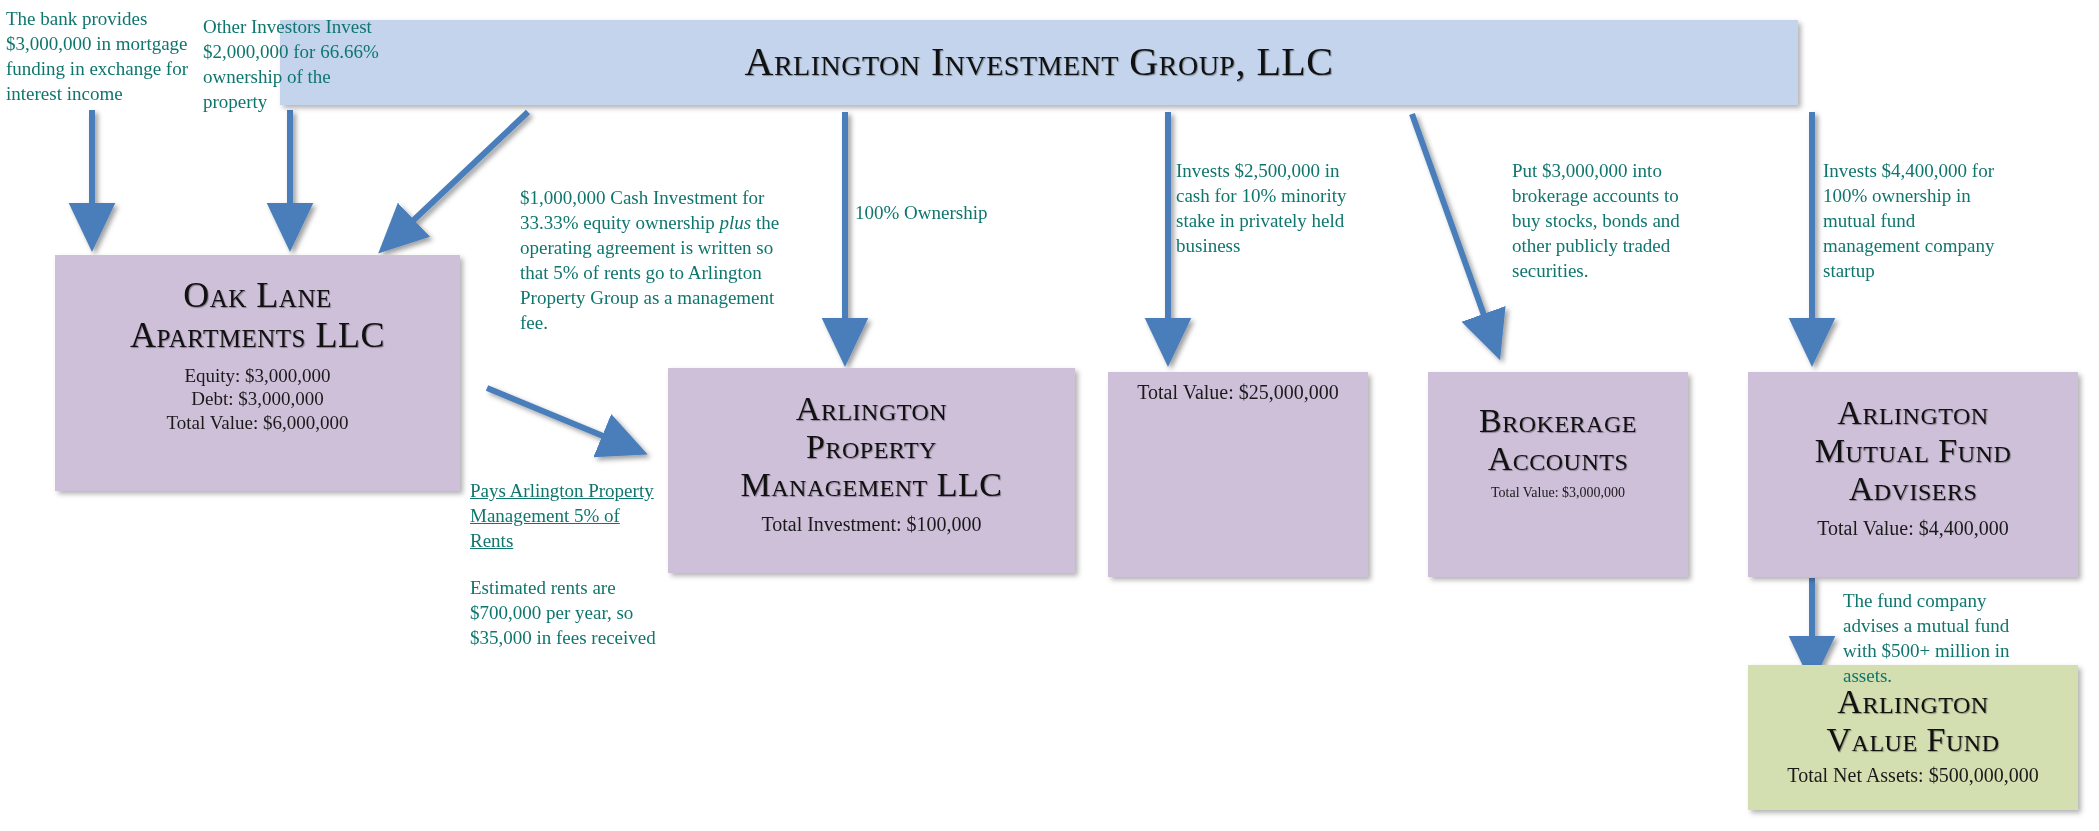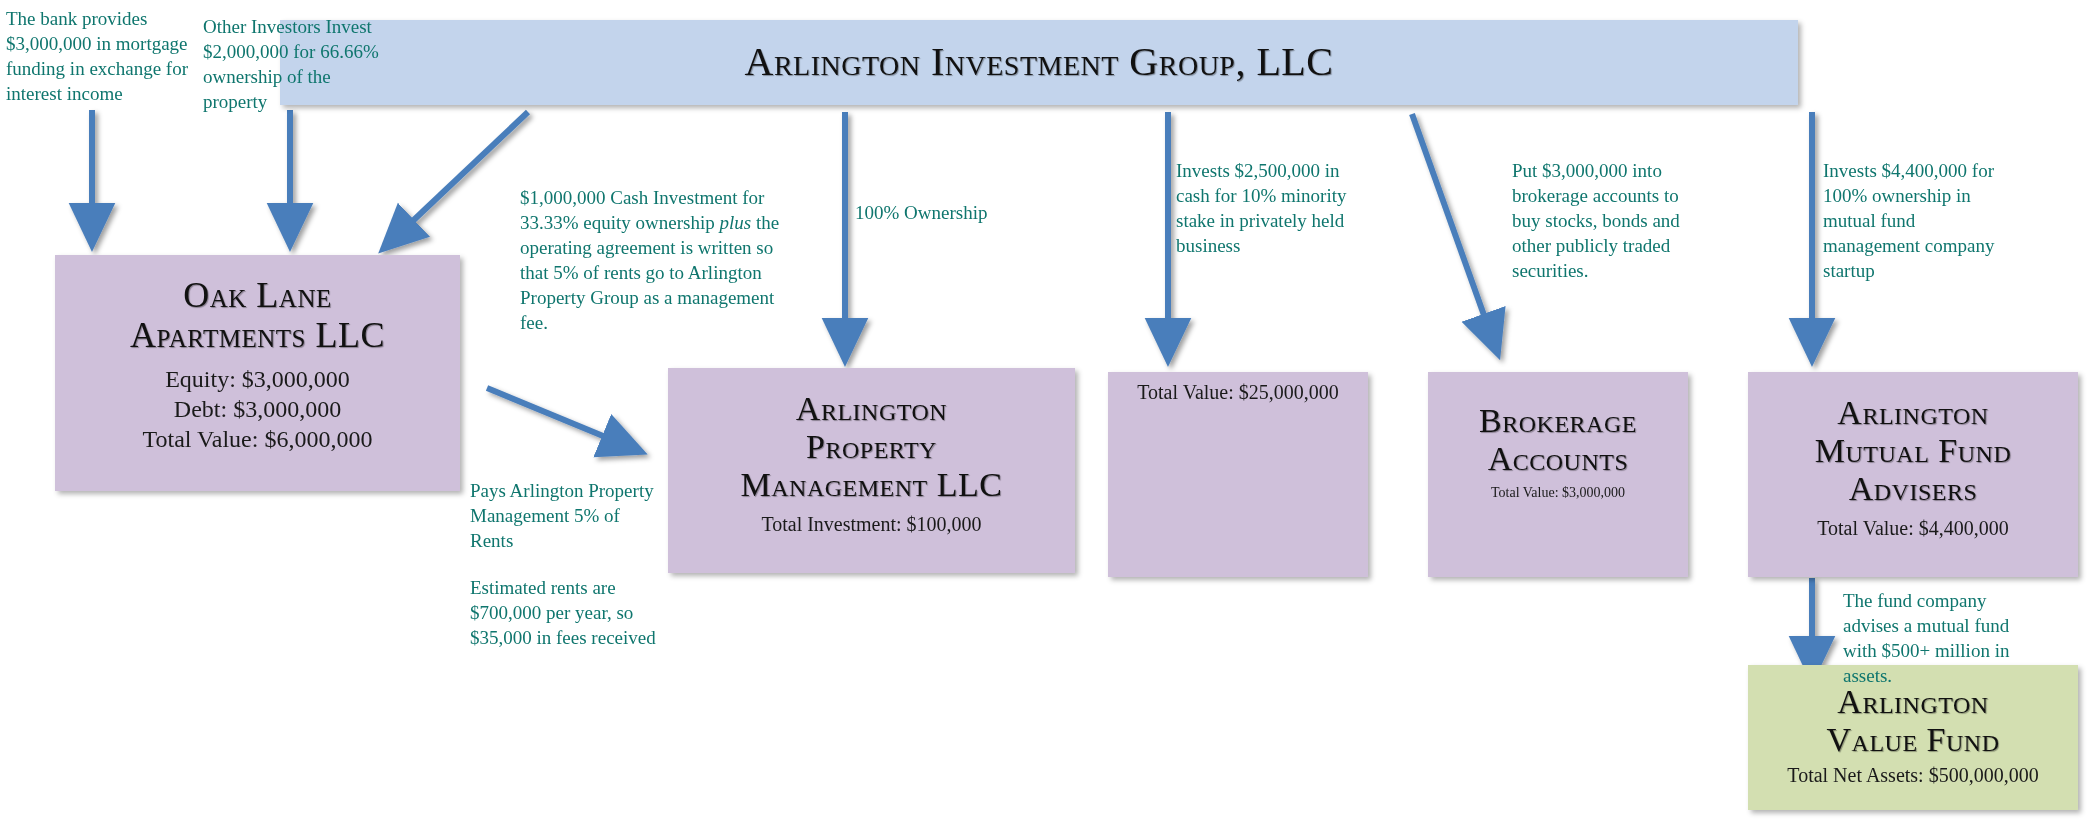--- a/index.html
+++ b/index.html
@@ -104,21 +104,21 @@
     </g>
   </svg>
 
   <div class="box box-header" style="left:280px; top:20px; width:1518px; height:85px;">
     <div class="title" style="font-size:40px; padding-top:20px;">Arlington Investment Group, LLC</div>
   </div>
 
   <div class="box box-purple" style="left:55px; top:255px; width:405px; height:236px;">
     <div class="title" style="font-size:36px; padding-top:20px; white-space:pre-line;">Oak Lane
 Apartments LLC</div>
-    <div class="sub" style="font-size:24px; padding-top:8px; white-space:pre-line;">Equity: $3,000,000
+    <div class="sub" style="font-size:19px; padding-top:8px; white-space:pre-line;">Equity: $3,000,000
 Debt: $3,000,000
 Total Value: $6,000,000</div>
   </div>
 
   <div class="box box-purple" style="left:668px; top:368px; width:407px; height:205px;">
     <div class="title" style="font-size:34px; padding-top:22px; white-space:pre-line;">Arlington
 Property
 Management LLC</div>
     <div class="sub" style="font-size:20px; padding-top:8px; white-space:pre-line;">Total Investment: $100,000</div>
   </div>
@@ -145,21 +145,21 @@
 Value Fund</div>
     <div class="sub" style="font-size:20px; padding-top:4px; white-space:pre-line;">Total Net Assets: $500,000,000</div>
   </div>
 
   <div class="note" style="left:6px; top:6px; width:195px;">The bank provides $3,000,000 in mortgage funding in exchange for interest income</div>
 
   <div class="note" style="left:203px; top:14px; width:178px;">Other Investors Invest $2,000,000 for 66.66% ownership of the property</div>
 
   <div class="note" style="left:520px; top:185px; width:270px;"><span>$1,000,000 Cash Investment for 33.33% equity ownership </span><em>plus</em><span> the operating agreement is written so that 5% of rents go to Arlington Property Group as a management fee.</span></div>
 
-  <div class="note" style="left:470px; top:478px; width:190px;">Pays Arlington Property Management 5% of Rents</div>
+  <div class="note" style="left:470px; top:478px; width:190px;text-decoration:underline;">Pays Arlington Property Management 5% of Rents</div>
 
   <div class="note" style="left:470px; top:575px; width:200px;">Estimated rents are $700,000 per year, so $35,000 in fees received</div>
 
   <div class="note" style="left:855px; top:200px; width:200px;">100% Ownership</div>
 
   <div class="note" style="left:1176px; top:158px; width:180px;">Invests $2,500,000 in cash for 10% minority stake in privately held business</div>
 
   <div class="note" style="left:1495px; top:158px; width:180px;margin-left:17px;">Put $3,000,000 into brokerage accounts to buy stocks, bonds and other publicly traded securities.</div>
 
   <div class="note" style="left:1823px; top:158px; width:180px;">Invests $4,400,000 for 100% ownership in mutual fund management company startup</div>

